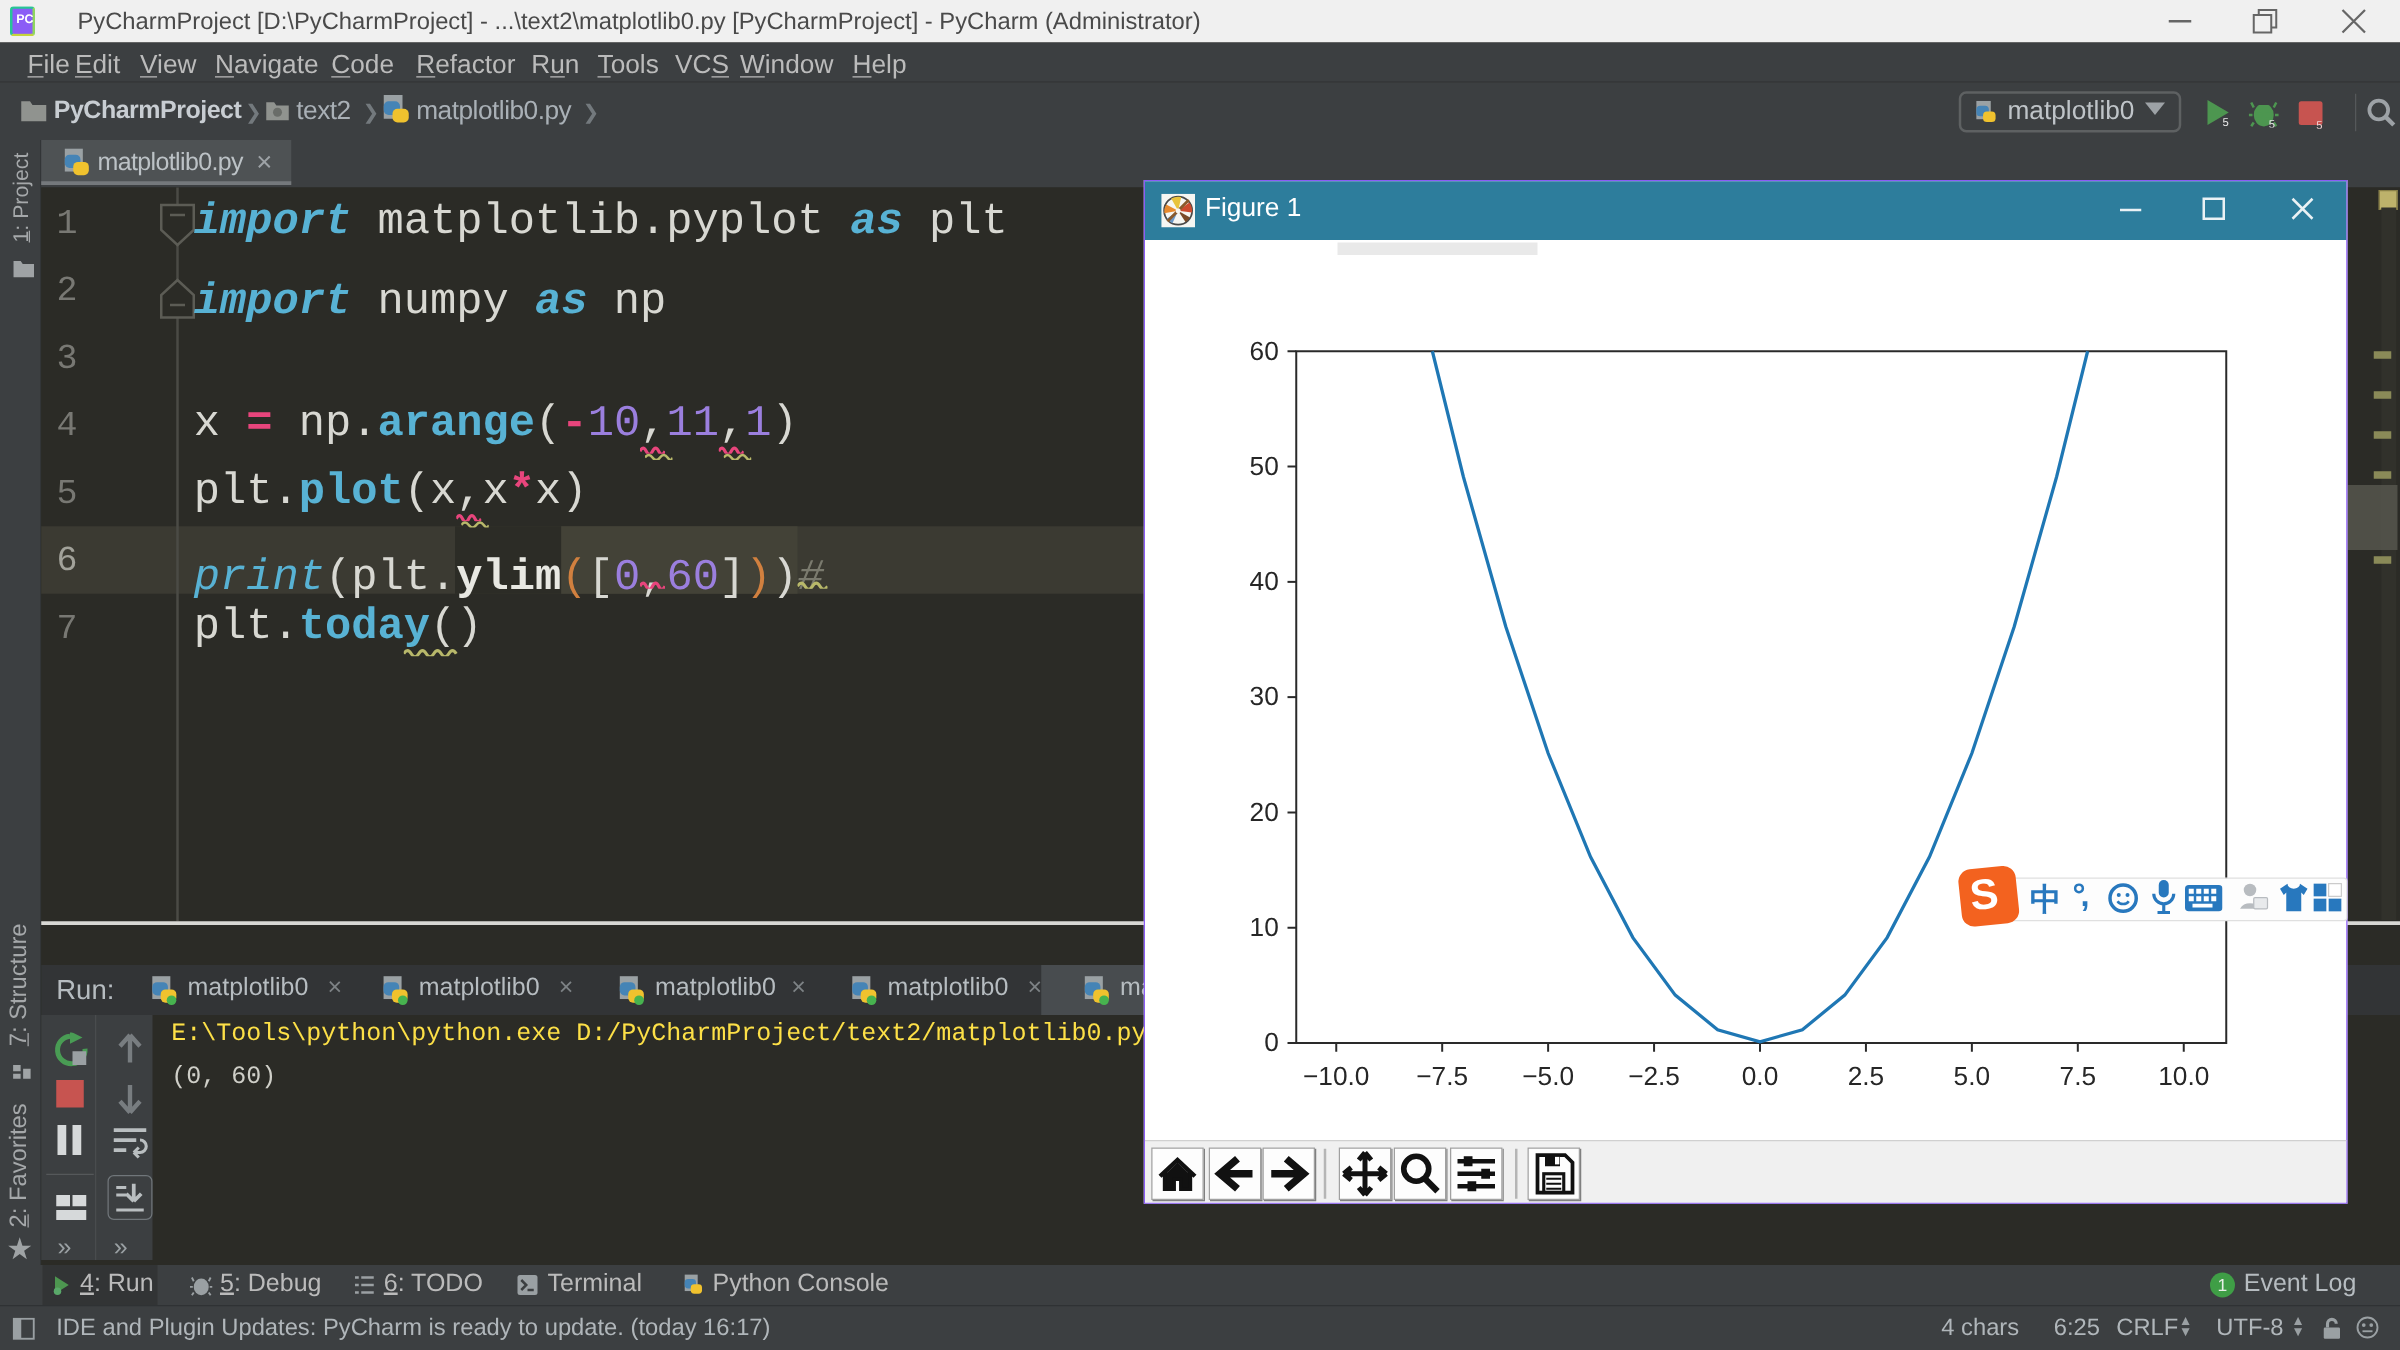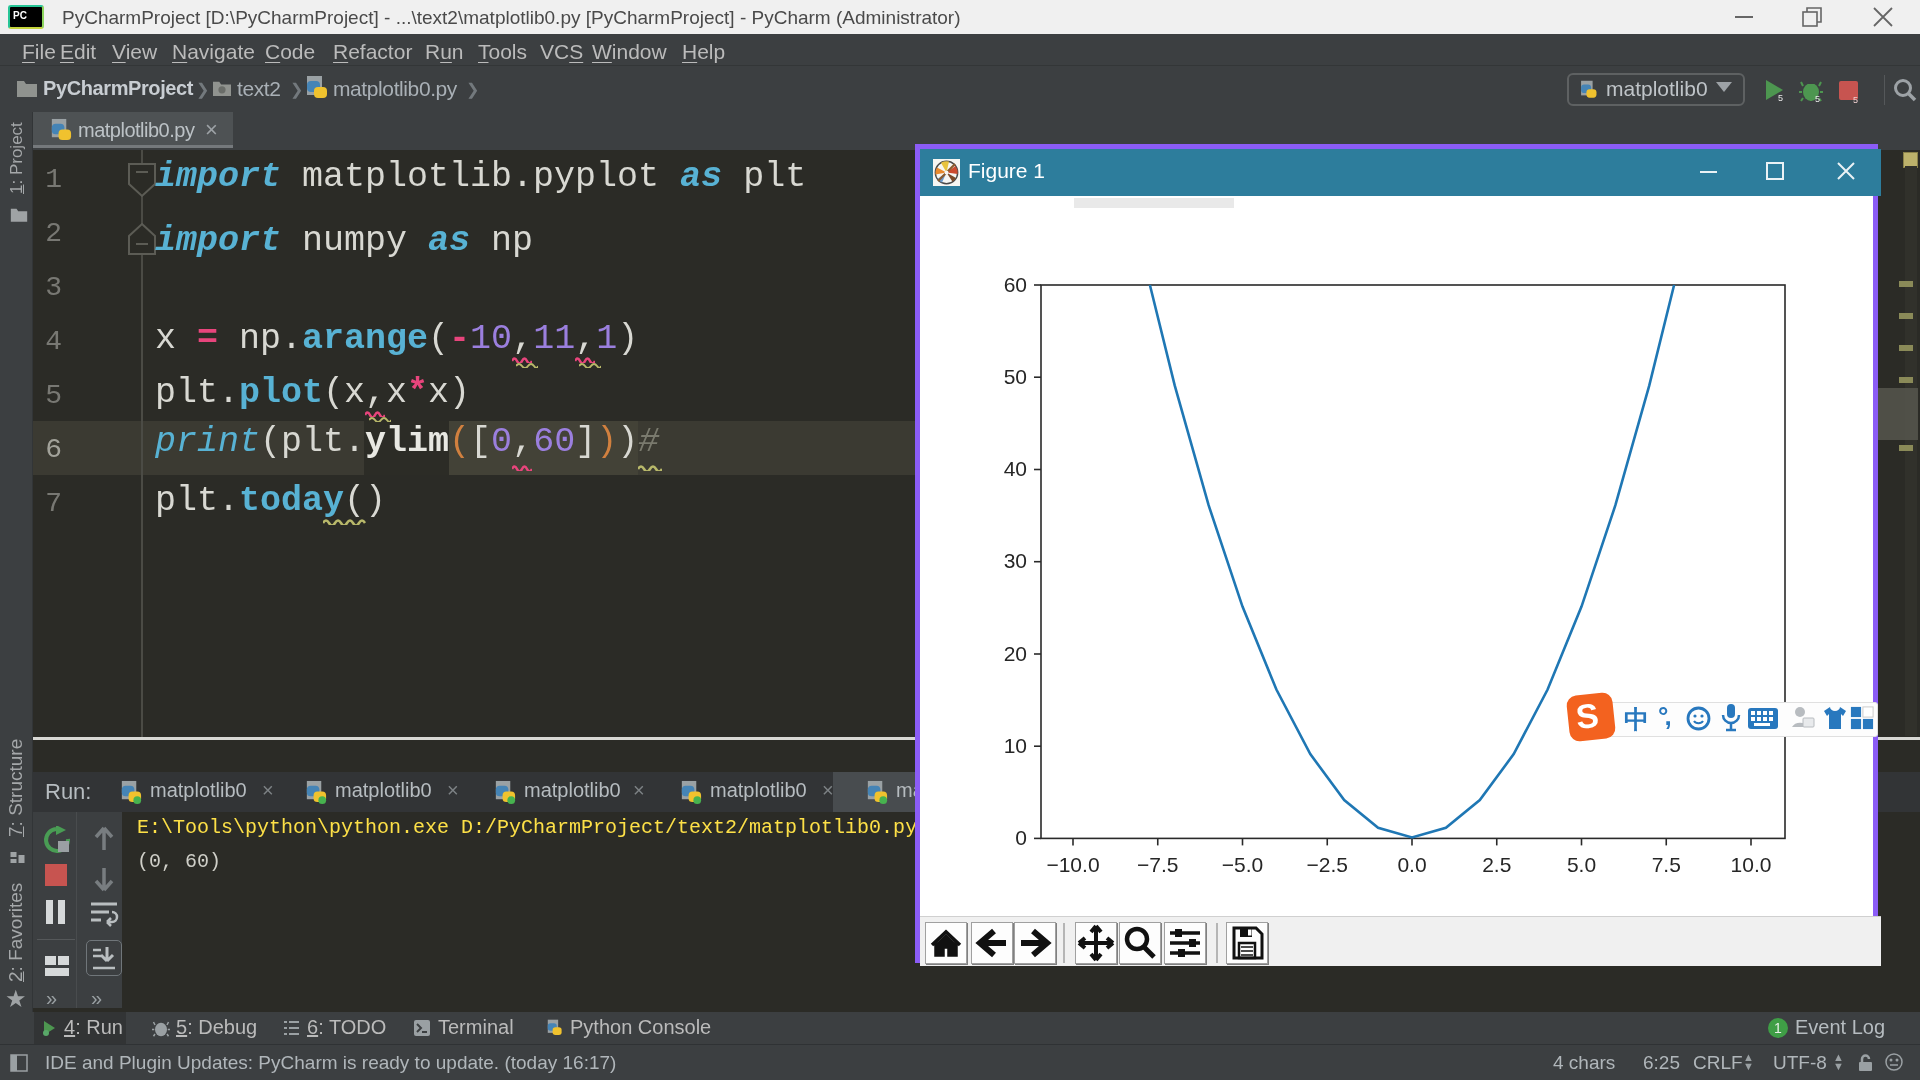--- a/index.html
+++ b/index.html
@@ -1,20 +1,20 @@
 <!DOCTYPE html>
 <html><head>
 <meta charset="utf-8">
 <style>
 * { margin:0; padding:0; box-sizing:border-box; }
 html,body { width:1920px; height:1080px; overflow:hidden; background:#2b2b26; font-family:"Liberation Sans",sans-serif; }
 .abs { position:absolute; }
 #titlebar { position:absolute; left:0; top:0; width:1920px; height:34px; background:#f0f0f0; }
 #titlebar .title { position:absolute; left:62px; top:7px; font-size:19px; color:#4a4a4a; white-space:nowrap;text-align:right; }
-#pclogo { position:absolute; left:8px; top:5px; width:36px; height:24px; border-radius:3px; background:#000000; border:2px solid; border-color:#27c596 #8ed65e #c4d43c #27c596; }
+#pclogo { position:absolute; left:8px; top:5px; width:20px; height:24px; border-radius:3px; background:#8b5cf6; border:2px solid; border-color:#27c596 #8ed65e #c4d43c #27c596; }
 #pclogo span { position:absolute; left:3px; top:3px; font-size:10px; font-weight:bold; color:#fff; letter-spacing:0px; }
 #menubar { position:absolute; left:0; top:34px; width:1920px; height:32px; background:#3c3f41; border-bottom:1px solid #333637; }
 .menuitem { position:absolute; top:6px; font-size:21px; color:#bbbbbb; }
 .menuitem u { text-decoration-thickness:1px; text-underline-offset:3px; }
 #toolrow { position:absolute; left:0; top:66px; width:1920px; height:46px; background:#3c3f41; }
 .crumb { position:absolute; top:11px; font-size:21px; letter-spacing:-0.4px; color:#a9b0b6; white-space:nowrap; }
 .chev { position:absolute; top:14px; font-size:16px; color:#73797d; }
 #leftstrip { position:absolute; left:0; top:112px; width:33px; height:900px; background:#3c3f41; border-right:1px solid #323537; }
 .vtext { position:absolute; color:#a5a8aa; font-size:19px; white-space:nowrap; transform:rotate(-90deg); transform-origin:left top; }
 #tabrow { position:absolute; left:33px; top:112px; width:1887px; height:38px; background:#3c3f41; }
@@ -30,21 +30,21 @@
 #splitter { position:absolute; left:33px; top:737px; width:1887px; height:3px; background:#d8d8d4; }
 #runpanel { position:absolute; left:33px; top:740px; width:1887px; height:272px; background:#2b2b26; }
 #runtabs { position:absolute; left:0; top:32px; width:1887px; height:40px; background:#323436; }
 .runtab { position:absolute; top:0; height:40px; font-size:20px; color:#b6bcc0; }
 #runtools { position:absolute; left:0; top:72px; width:89px; height:196px; background:#3c3f41; }
 .console { position:absolute; font-family:"Liberation Mono",monospace; font-size:20px; white-space:pre; }
 #bottombar { position:absolute; left:0; top:1012px; width:1920px; height:32px; background:#3c3f41; }
 .bitem { position:absolute; top:4px; font-size:20px; color:#bbbbbb; white-space:nowrap; }
 #statusbar { position:absolute; left:0; top:1044px; width:1920px; height:36px; background:#3c3f41; border-top:1px solid #2f3234; }
 .sitem { position:absolute; top:7px; font-size:19px; color:#b0b6ba; white-space:nowrap; }
-#figwin { position:absolute; left:915px; top:144px; width:963px; height:819px; background:#fff; border:5px solid #8b5cf6; }
+#figwin { position:absolute; left:915px; top:144px; width:963px; height:819px; background:#fff; border:1px solid #8b5cf6; }
 #figtitle { position:absolute; left:0; top:0; width:961px; height:47px; background:#2d7d9c; }
 #figtoolbar { position:absolute; left:0; top:767px; width:961px; height:50px; background:#f0f0f0; border-top:1px solid #d0d0d0; }
 .mplbtn { position:absolute; top:5px; width:42px; height:42px; background:#fdfdfd; border:1px solid #a0a0a0; box-shadow:1px 1px 0 #808080; }
 #sogou { position:absolute; left:1568px; top:699px; width:310px; height:38px; }
 </style>
 </head>
 <body>
 <div id="titlebar">
   <div id="pclogo">
       <span>PC</span>
@@ -160,21 +160,21 @@
       <path d="M9 10 h12" stroke="#5c5c55" stroke-width="2"></path>
     </svg>
   <svg class="abs" style="left:94px;top:72px" width="30" height="36" viewBox="0 0 30 36">
       <path d="M15 2 L28 14 v18 h-26 v-18 z" fill="#2b2b26" stroke="#5c5c55" stroke-width="2"></path>
       <path d="M9 22 h12" stroke="#5c5c55" stroke-width="2"></path>
     </svg>
   <div class="cline" style="top:0px"><span class="kw">import</span> matplotlib.pyplot <span class="kw">as</span> plt</div>
   <div class="cline" style="top:64px"><span class="kw">import</span> numpy <span class="kw">as</span> np</div>
   <div class="cline" style="top:162px">x <span class="op">=</span> np.<span class="fn">arange</span>(<span class="op">-</span><span class="num">10</span>,<span class="num">11</span>,<span class="num">1</span>)</div>
   <div class="cline" style="top:216px">plt.<span class="fn">plot</span>(x,x<span class="op">*</span>x)</div>
-  <div class="cline" style="top:265px"><span class="kw" style="font-weight:normal">print</span>(plt.<span style="font-weight:bold;color:#e8e8e2">ylim</span><span style="color:#d1803f">(</span>[<span class="num">0</span>,<span class="num">60</span>]<span style="color:#d1803f">)</span>)<span class="cmt" style="font-style:italic">#</span></div>
+  <div class="cline" style="top:285px"><span class="kw" style="font-weight:normal">print</span>(plt.<span style="font-weight:bold;color:#e8e8e2">ylim</span><span style="color:#d1803f">(</span>[<span class="num">0</span>,<span class="num">60</span>]<span style="color:#d1803f">)</span>)<span class="cmt" style="font-style:italic">#</span></div>
   <div class="cline" style="top:324px">plt.<span class="fn">today</span>()</div>
   <svg class="abs" style="left:479px;top:205px" width="20" height="8" viewBox="0 0 20 8">
       <path d="M0 6 Q2.5 1 5 6 T10 6 T15 6 T20 6" stroke="#e8457c" stroke-width="2.5" fill="none"></path>
     </svg>
   <svg class="abs" style="left:542px;top:205px" width="20" height="8" viewBox="0 0 20 8">
       <path d="M0 6 Q2.5 1 5 6 T10 6 T15 6 T20 6" stroke="#e8457c" stroke-width="2.5" fill="none"></path>
     </svg>
   <svg class="abs" style="left:332px;top:259px" width="20" height="8" viewBox="0 0 20 8">
       <path d="M0 6 Q2.5 1 5 6 T10 6 T15 6 T20 6" stroke="#e8457c" stroke-width="2.5" fill="none"></path>
     </svg>

